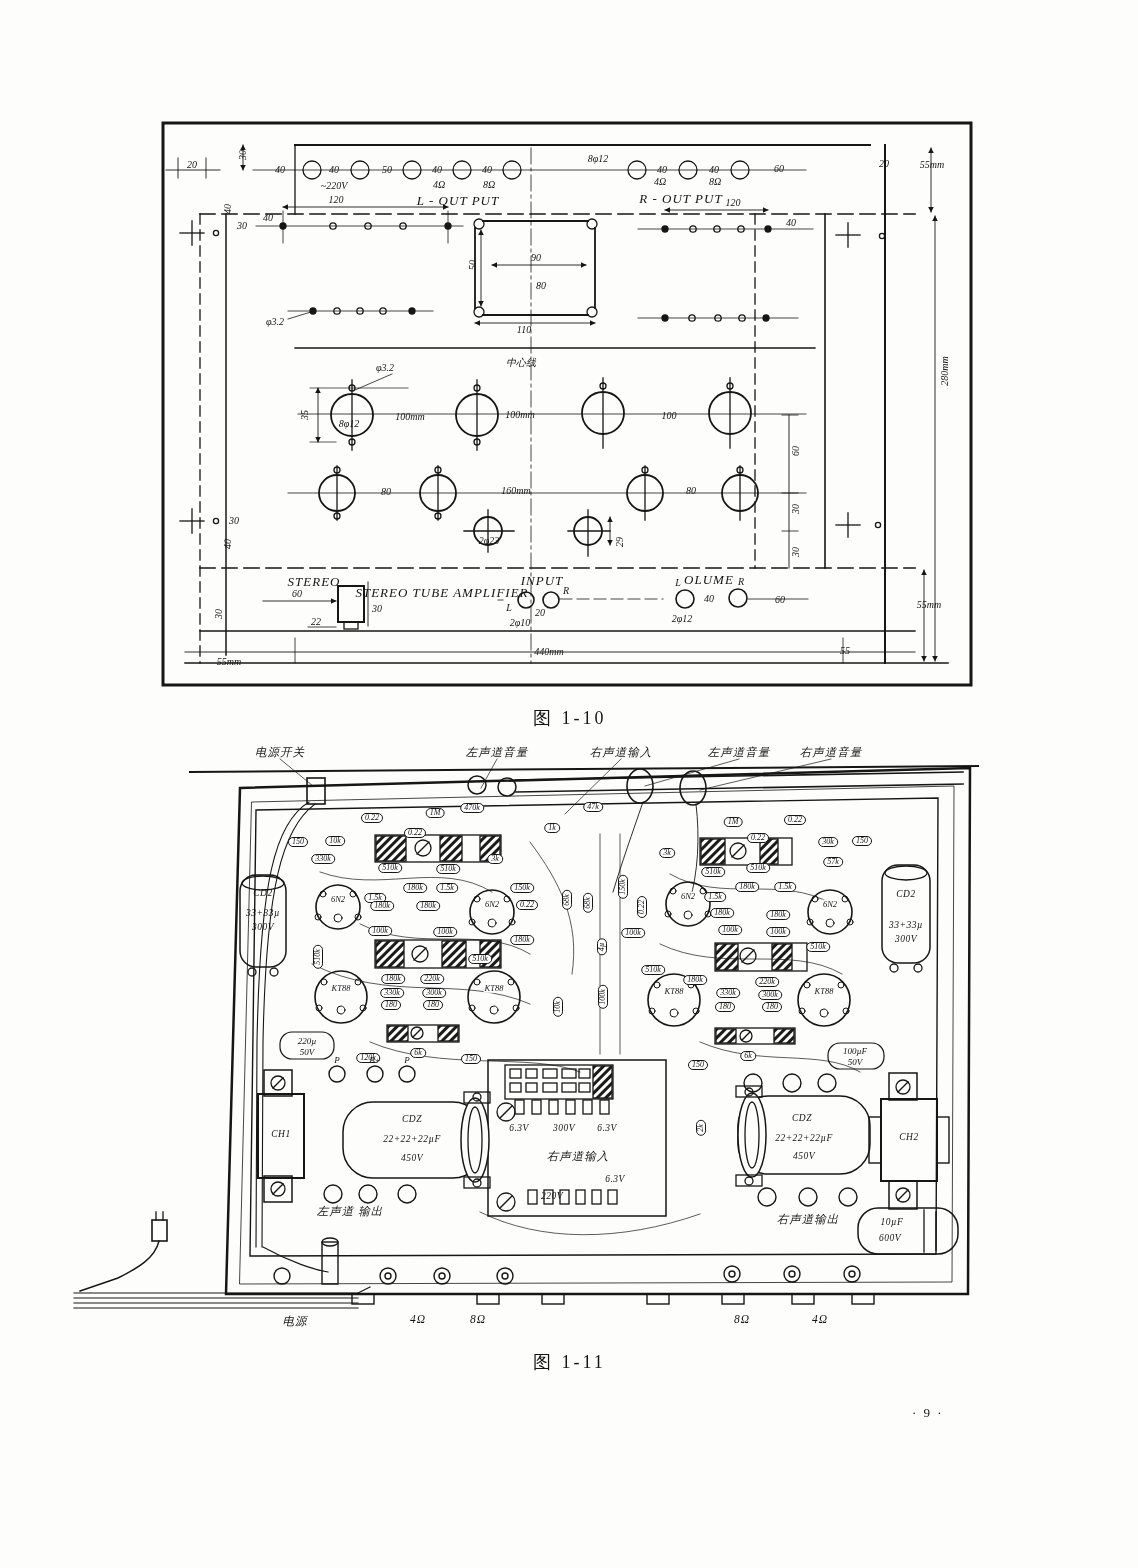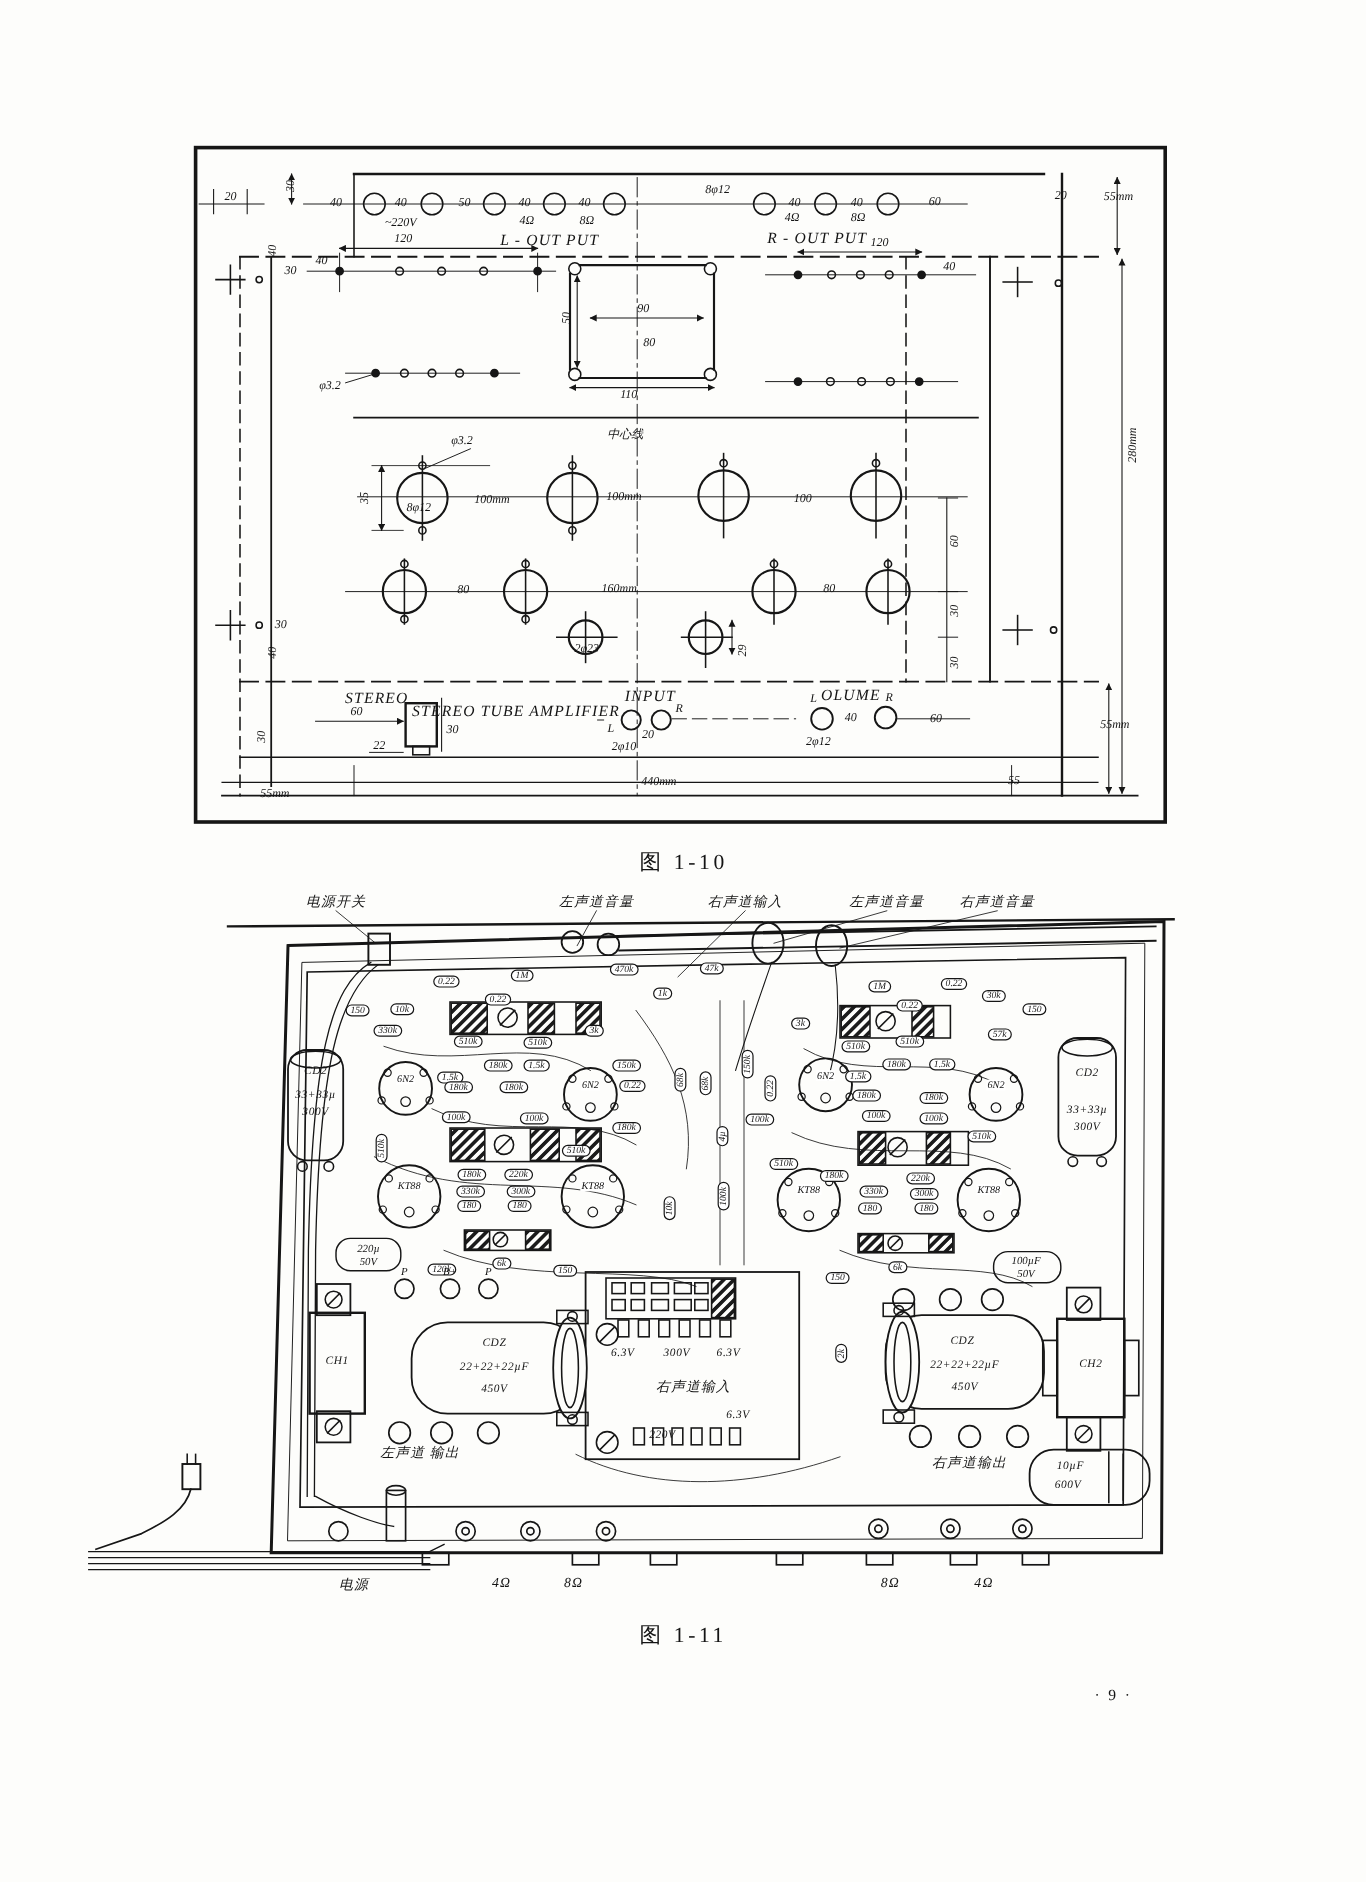--- a/index.html
+++ b/index.html
@@ -247,21 +247,21 @@
   <i class="lbl v" style="left:638px;top:333px">60</i>
   <i class="lbl v" style="left:638px;top:391px">30</i>
   <i class="lbl v" style="left:638px;top:434px">30</i>
   <i class="lbl" style="left:76px;top:403px">30</i>
   <i class="lbl v" style="left:70px;top:426px">40</i>
   <i class="lbl v" style="left:787px;top:253px">280mm</i>
   <i class="lbl pn" style="left:156px;top:463px">STEREO</i>
   <i class="lbl" style="left:139px;top:476px">60</i>
   <i class="lbl" style="left:219px;top:491px">30</i>
   <i class="lbl" style="left:158px;top:504px">22</i>
-  <i class="lbl pn" style="left:272px;top:474px">STEREO TUBE AMPLIFIER</i>
+  <i class="lbl pn" style="left:284px;top:474px">STEREO TUBE AMPLIFIER</i>
   <i class="lbl pn" style="left:384px;top:462px">INPUT</i>
   <i class="lbl" style="left:351px;top:490px">L</i>
   <i class="lbl" style="left:408px;top:473px">R</i>
   <i class="lbl" style="left:382px;top:495px">20</i>
   <i class="lbl" style="left:362px;top:505px">2φ10</i>
   <i class="lbl" style="left:520px;top:465px">L</i>
   <i class="lbl pn" style="left:551px;top:461px">OLUME</i>
   <i class="lbl" style="left:583px;top:464px">R</i>
   <i class="lbl" style="left:551px;top:481px">40</i>
   <i class="lbl" style="left:622px;top:482px">60</i>
@@ -545,21 +545,21 @@
   <i class="lbl co" style="left:561px;top:11px">右声道输入</i>
   <i class="lbl co" style="left:679px;top:11px">左声道音量</i>
   <i class="lbl co" style="left:771px;top:11px">右声道音量</i>
 
   <i class="lbl r" style="left:238px;top:100px">150</i>
   <i class="lbl r" style="left:275px;top:99px">10k</i>
   <i class="lbl r" style="left:263px;top:117px">330k</i>
   <i class="lbl r" style="left:312px;top:76px">0.22</i>
   <i class="lbl r" style="left:375px;top:71px">1M</i>
   <i class="lbl r" style="left:355px;top:91px">0.22</i>
-  <i class="lbl r" style="left:460px;top:66px">470k</i>
+  <i class="lbl r" style="left:412px;top:66px">470k</i>
   <i class="lbl r" style="left:492px;top:86px">1k</i>
   <i class="lbl r" style="left:533px;top:65px">47k</i>
   <i class="lbl r" style="left:330px;top:126px">510k</i>
   <i class="lbl r" style="left:388px;top:127px">510k</i>
   <i class="lbl r" style="left:435px;top:117px">3k</i>
   <i class="lbl r" style="left:315px;top:156px">1.5k</i>
   <i class="lbl r" style="left:355px;top:146px">180k</i>
   <i class="lbl r" style="left:322px;top:164px">180k</i>
   <i class="lbl r" style="left:368px;top:164px">180k</i>
   <i class="lbl r" style="left:387px;top:146px">1.5k</i>
@@ -595,21 +595,21 @@
   <i class="lbl r v" style="left:507px;top:158px">68k</i>
   <i class="lbl r v" style="left:528px;top:161px">68k</i>
   <i class="lbl r v" style="left:542px;top:205px">4µ</i>
   <i class="lbl r v" style="left:543px;top:255px">100k</i>
   <i class="lbl r v" style="left:498px;top:265px">10k</i>
 
   <i class="lbl r" style="left:607px;top:111px">3k</i>
   <i class="lbl r" style="left:673px;top:80px">1M</i>
   <i class="lbl r" style="left:698px;top:96px">0.22</i>
   <i class="lbl r" style="left:735px;top:78px">0.22</i>
-  <i class="lbl r" style="left:768px;top:88px">30k</i>
+  <i class="lbl r" style="left:768px;top:100px">30k</i>
   <i class="lbl r" style="left:802px;top:99px">150</i>
   <i class="lbl r" style="left:773px;top:120px">57k</i>
   <i class="lbl r" style="left:653px;top:130px">510k</i>
   <i class="lbl r" style="left:698px;top:126px">510k</i>
   <i class="lbl r v" style="left:582px;top:165px">0.22</i>
   <i class="lbl r v" style="left:563px;top:145px">150k</i>
   <i class="lbl r" style="left:655px;top:155px">1.5k</i>
   <i class="lbl r" style="left:687px;top:145px">180k</i>
   <i class="lbl r" style="left:725px;top:145px">1.5k</i>
   <i class="lbl r" style="left:662px;top:171px">180k</i>

